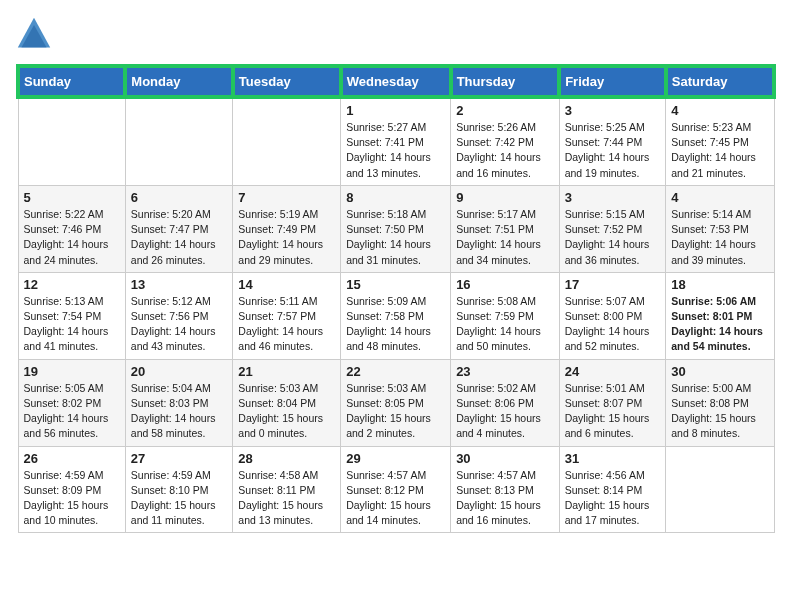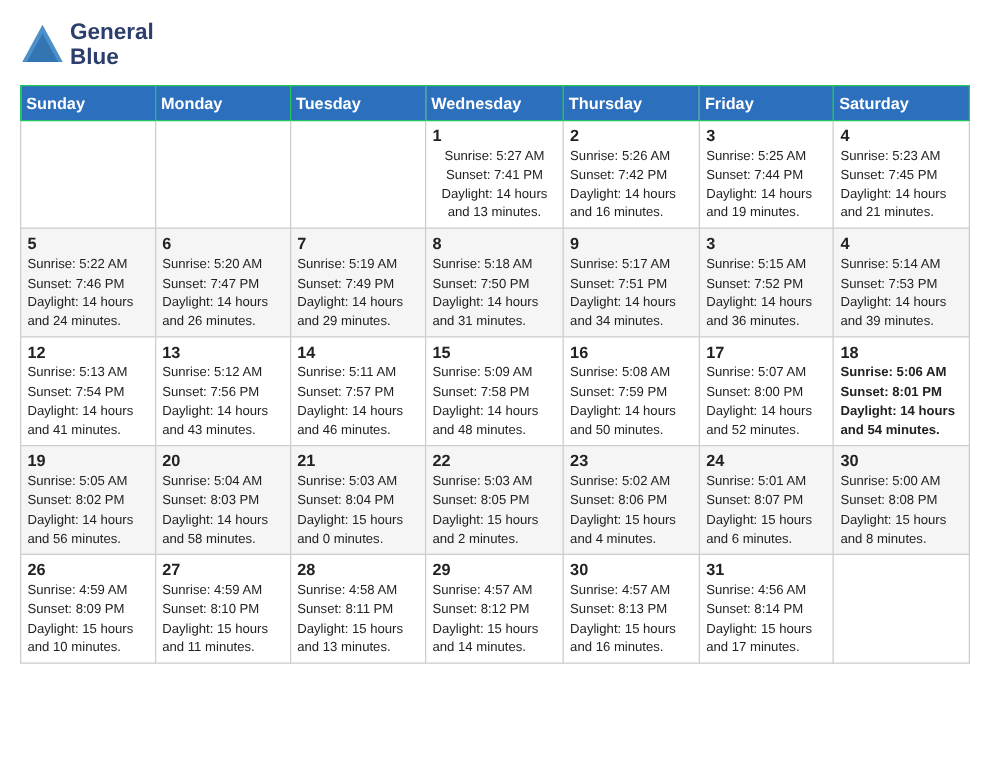--- a/index.html
+++ b/index.html
@@ -50,21 +50,21 @@
       width: 100%;
       border-collapse: collapse;
     }
     .calendar th {
       background: #2c6fbd;
       color: #fff;
       padding: 6px 4px;
       font-size: 13px;
       font-weight: bold;
       text-align: left;
-      border: 1px solid #22c55e;
+      border: 4px solid #22c55e;
     }
     .calendar td {
       border: 1px solid #ccc;
       vertical-align: top;
       padding: 4px 5px;
       width: 113px;
       min-height: 80px;
       font-size: 11px;
       color: #222;
       background: #fff;
@@ -91,24 +91,20 @@
   </style>
 </head>
 <body>
 
 <div class="header">
   <div class="logo">
     <svg class="logo-icon" viewBox="0 0 40 40">
       <polygon points="20,2 38,35 2,35" fill="#2e7bbf" opacity="0.85"></polygon>
       <polygon points="20,10 34,35 6,35" fill="#1a5a9e" opacity="0.5"></polygon>
     </svg>
-    <div class="logo-text">
-      <span>General</span>
-      <span>Blue</span>
-    </div>
   </div>
 </div>
 
 <table class="calendar">
   <thead>
     <tr id="header-row">
         <th>Sunday</th>
         <th>Monday</th>
         <th>Tuesday</th>
         <th>Wednesday</th>
@@ -117,21 +113,21 @@
         <th>Saturday</th>
       </tr>
   </thead>
   <tbody id="calendar-body">
       <tr>
         <td class="empty-cell"></td>
         <td class="empty-cell"></td>
         <td class="empty-cell"></td>
         <td>
           <div class="day-num">1</div>
-          <div class="day-info" style="white-space: pre-line; text-align: center;">Sunrise: 5:27 AM
+          <div class="day-info" style="white-space: pre-line;">Sunrise: 5:27 AM
 Sunset: 7:41 PM
 Daylight: 14 hours
 and 13 minutes.</div>
         </td>
         <td>
           <div class="day-num">2</div>
           <div class="day-info" style="white-space: pre-line;">Sunrise: 5:26 AM
 Sunset: 7:42 PM
 Daylight: 14 hours
 and 16 minutes.</div>

